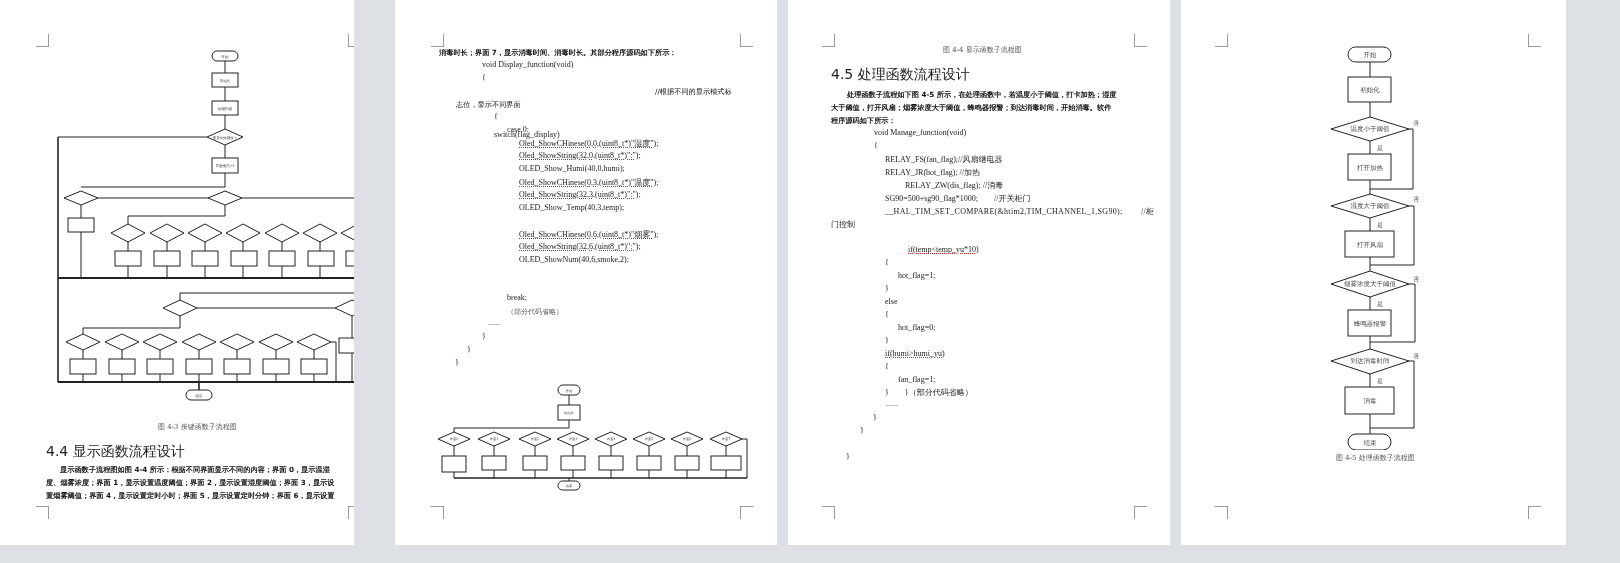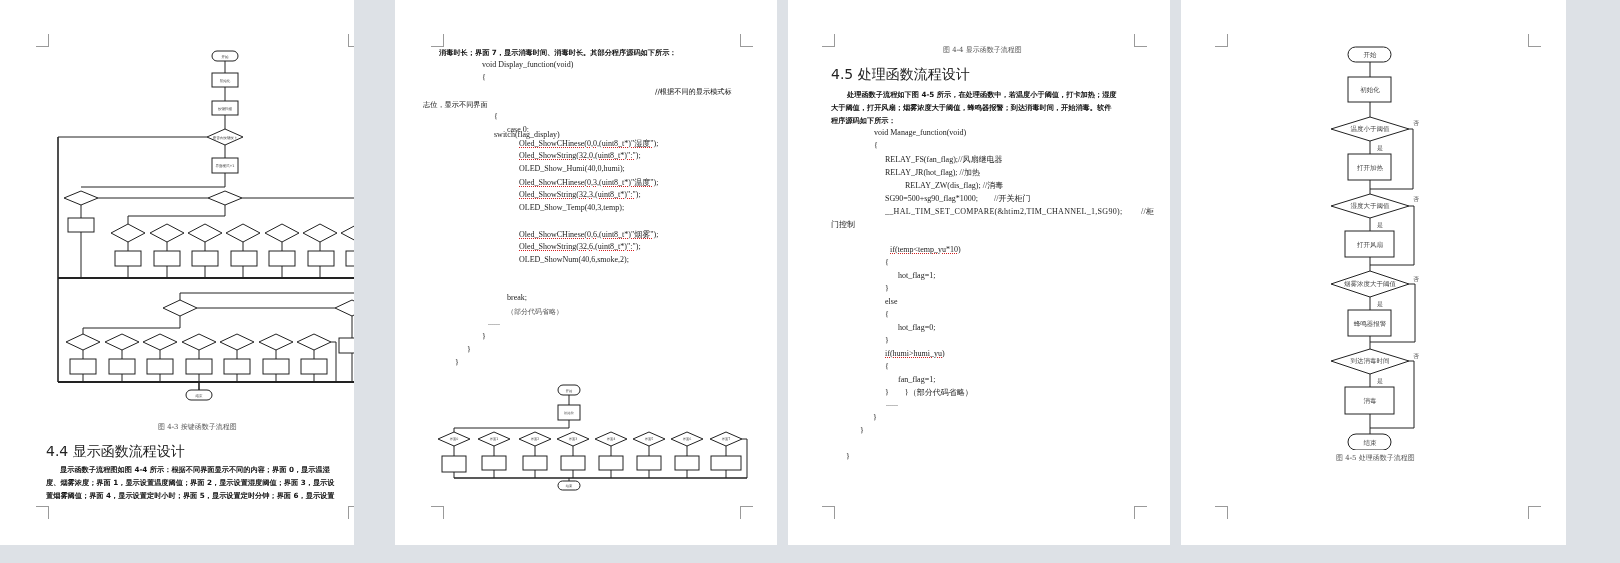--- a/index.html
+++ b/index.html
@@ -175,21 +175,21 @@
   <div class="crop tl" style="left:36px;top:34px;"></div>
   <div class="crop tr" style="left:345px;top:34px;"></div>
   <div class="crop bl" style="left:36px;top:506px;"></div>
   <div class="crop br" style="left:345px;top:506px;"></div>
 
   <div class="para" style="left:44px;top:46px;white-space:nowrap;">消毒时长；界面 7，显示消毒时间、消毒时长。其部分程序源码如下所示：</div>
   <div class="code" style="left:87px;top:60px;">void Display_function(void)</div>
   <div class="code" style="left:87px;top:73px;">{</div>
   <div class="code" style="left:99px;top:86px;margin-top:44px;">switch(flag_display)</div>
   <div class="para" style="left:260px;top:85px;font-weight:normal;white-space:nowrap;">//根据不同的显示模式标</div>
-  <div class="para" style="left:28px;top:98px;font-weight:normal;white-space:nowrap;">志位，显示不同界面</div>
+  <div class="para" style="left:61px;top:98px;font-weight:normal;white-space:nowrap;">志位，显示不同界面</div>
   <div class="code" style="left:99px;top:112px;">{</div>
   <div class="code" style="left:112px;top:125px;">case 0:</div>
   <div class="code" style="left:124px;top:138px;"><span class="sq">Oled_ShowCHinese(0,0,(uint8_t*)"湿度");</span></div>
   <div class="code" style="left:124px;top:151px;"><span class="sq">Oled_ShowString(32,0,(uint8_t*)":");</span></div>
   <div class="code" style="left:124px;top:164px;">OLED_Show_Humi(40,0,humi);</div>
   <div class="code" style="left:124px;top:177px;"><span class="sq">Oled_ShowCHinese(0,3,(uint8_t*)"温度");</span></div>
   <div class="code" style="left:124px;top:190px;"><span class="sq">Oled_ShowString(32,3,(uint8_t*)":");</span></div>
   <div class="code" style="left:124px;top:203px;">OLED_Show_Temp(40,3,temp);</div>
   <div class="code" style="left:124px;top:229px;"><span class="sq">Oled_ShowCHinese(0,6,(uint8_t*)"烟雾");</span></div>
   <div class="code" style="left:124px;top:242px;"><span class="sq">Oled_ShowString(32,6,(uint8_t*)":");</span></div>
@@ -281,21 +281,21 @@
   </div>
   <div class="code" style="left:86px;top:128px;text-align:center;">void Manage_function(void)</div>
   <div class="code" style="left:86px;top:141px;">{</div>
   <div class="code" style="left:97px;top:154px;">RELAY_FS(fan_flag);//风扇继电器</div>
   <div class="code" style="left:97px;top:167px;">RELAY_JR(hot_flag); //加热</div>
   <div class="code" style="left:97px;top:180px;padding-left:20px;">RELAY_ZW(dis_flag); //消毒</div>
   <div class="code" style="left:97px;top:193px;white-space:pre;">SG90=500+sg90_flag*1000;        //开关柜门</div>
   <div class="code" style="left:97px;top:206px;white-space:pre;letter-spacing:0.3px;">__HAL_TIM_SET_COMPARE(&amp;htim2,TIM_CHANNEL_1,SG90);        //柜</div>
   <div class="code" style="left:43px;top:219px;">门控制</div>
 
-  <div class="code" style="left:91px;top:245px;padding-left:11px;"><span class="sq">if(temp&lt;temp_yu*10)</span></div>
+  <div class="code" style="left:109px;top:245px;padding-left:11px;"><span class="sq">if(temp&lt;temp_yu*10)</span></div>
   <div class="code" style="left:97px;top:258px;">{</div>
   <div class="code" style="left:110px;top:271px;">hot_flag=1;</div>
   <div class="code" style="left:97px;top:284px;">}</div>
   <div class="code" style="left:97px;top:297px;">else</div>
   <div class="code" style="left:97px;top:310px;">{</div>
   <div class="code" style="left:110px;top:323px;">hot_flag=0;</div>
   <div class="code" style="left:97px;top:336px;">}</div>
   <div class="code" style="left:97px;top:349px;"><span class="sq">if(humi&gt;humi_yu)</span></div>
   <div class="code" style="left:97px;top:362px;">{</div>
   <div class="code" style="left:110px;top:375px;">fan_flag=1;</div>

